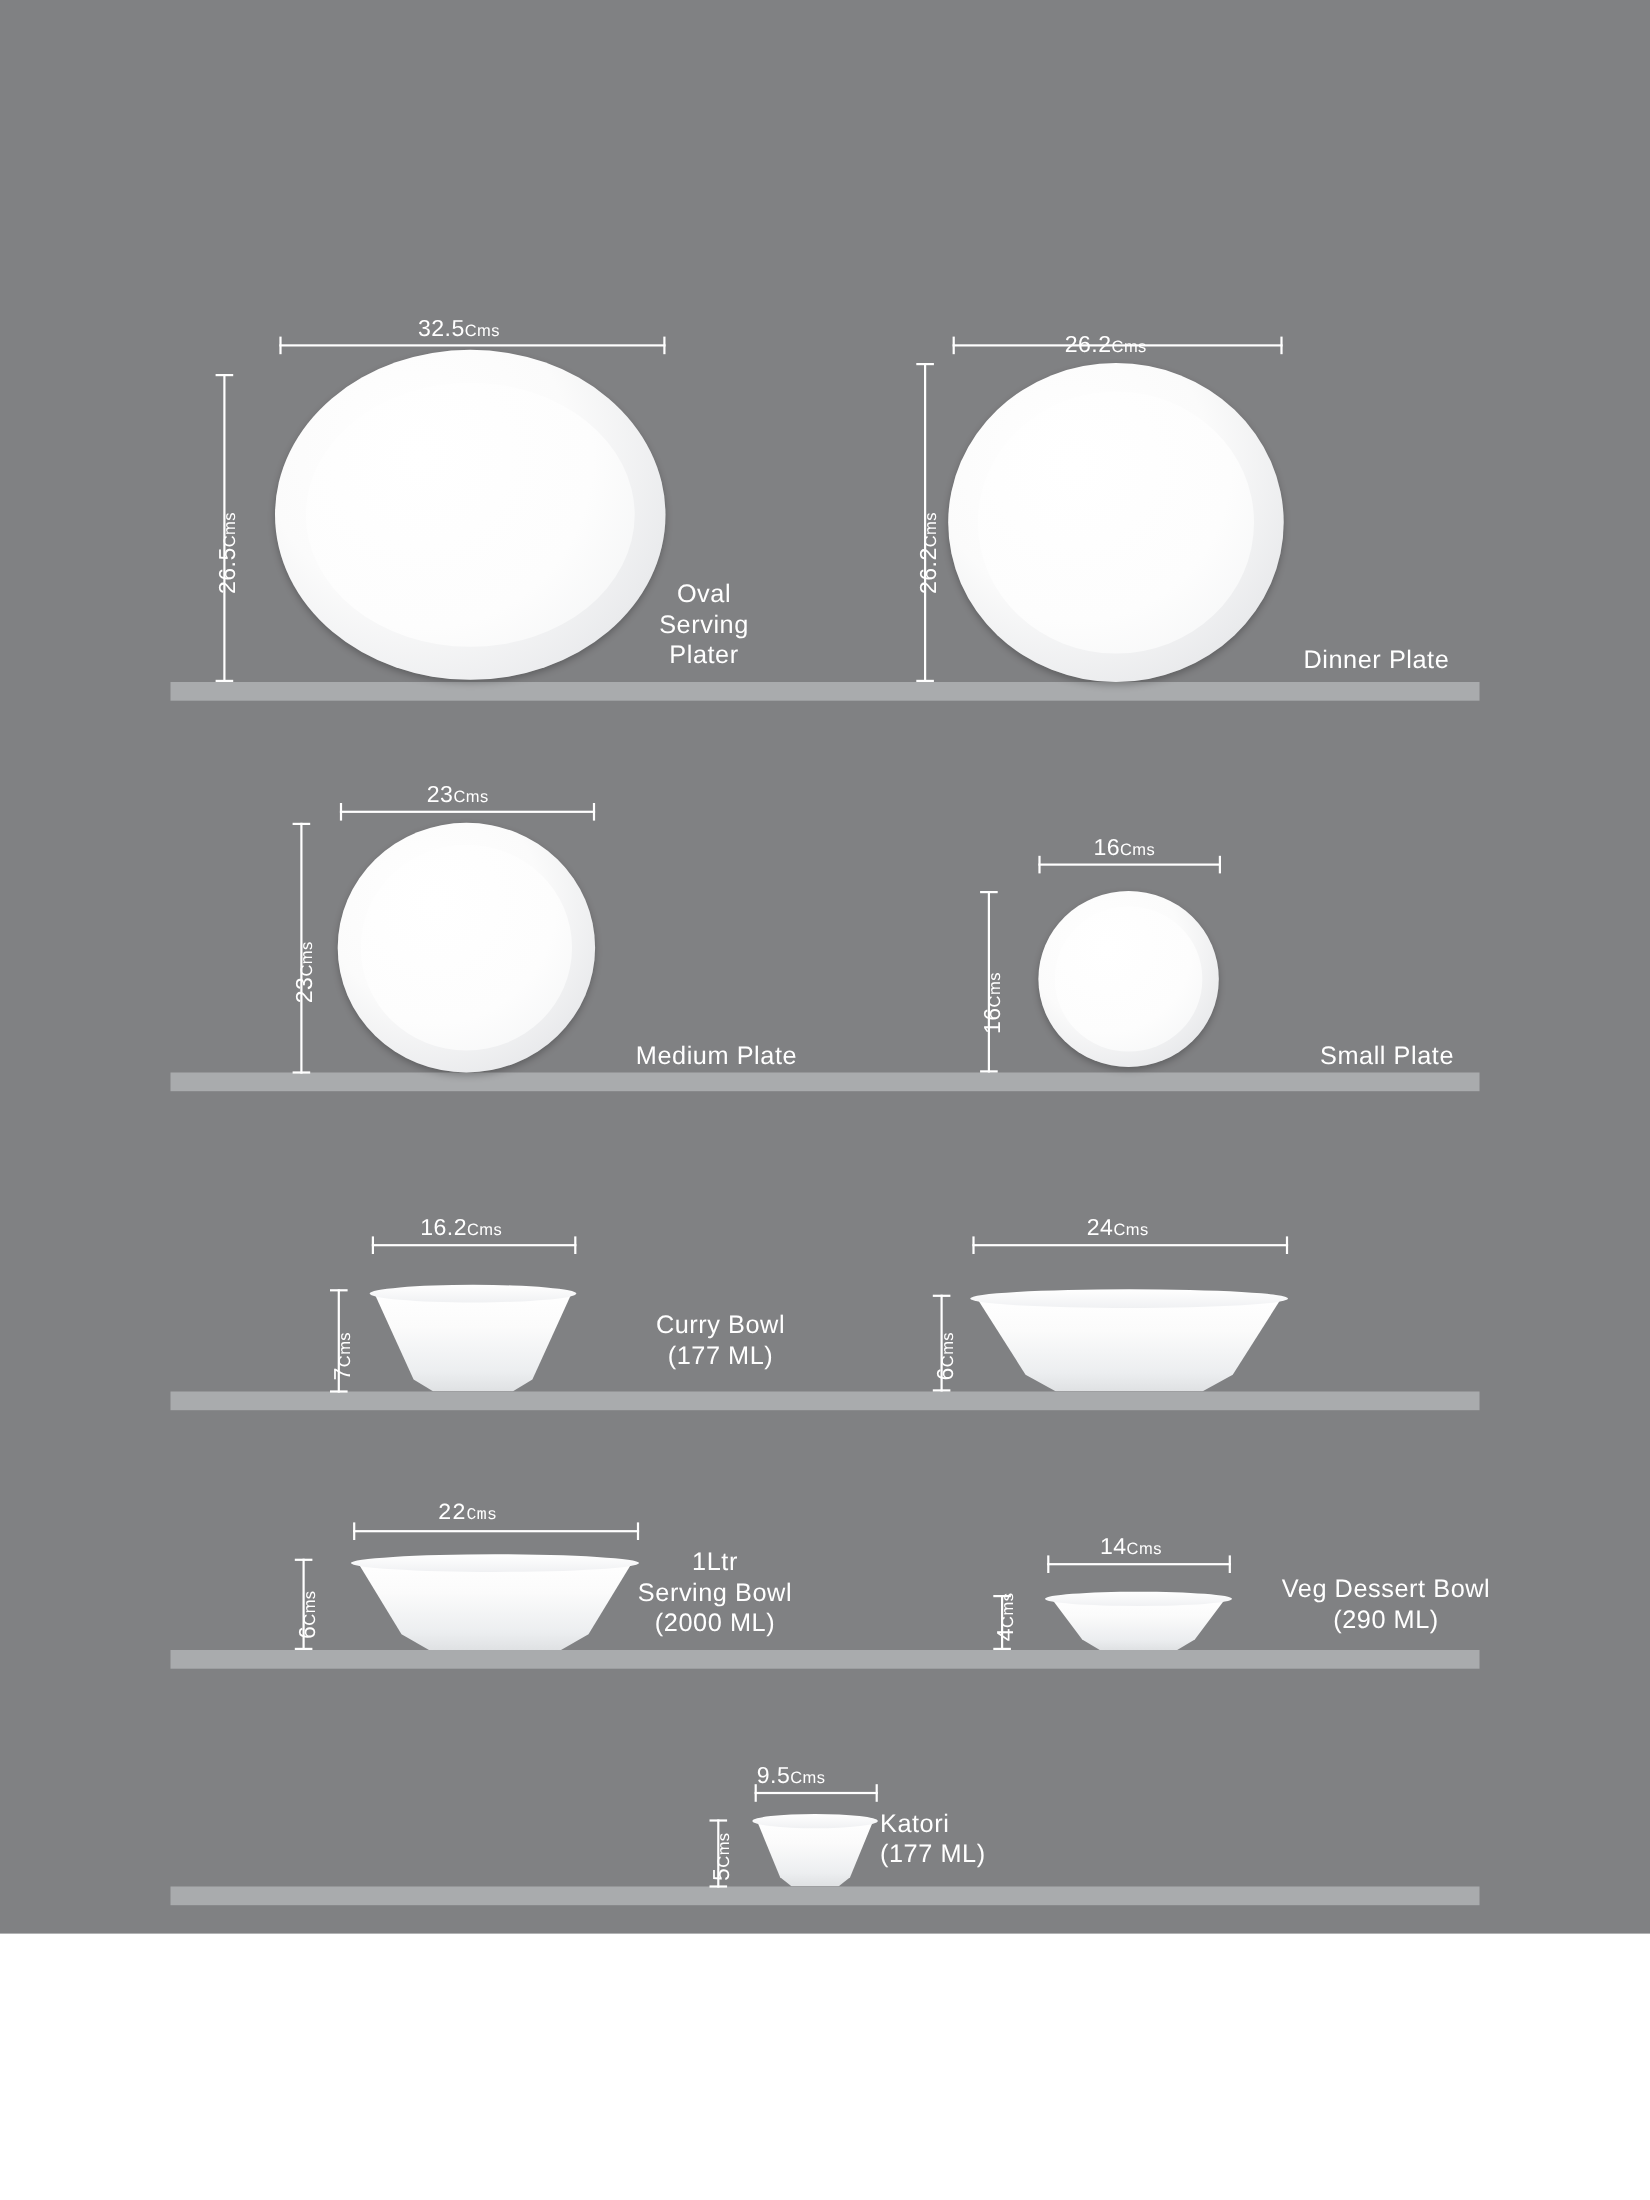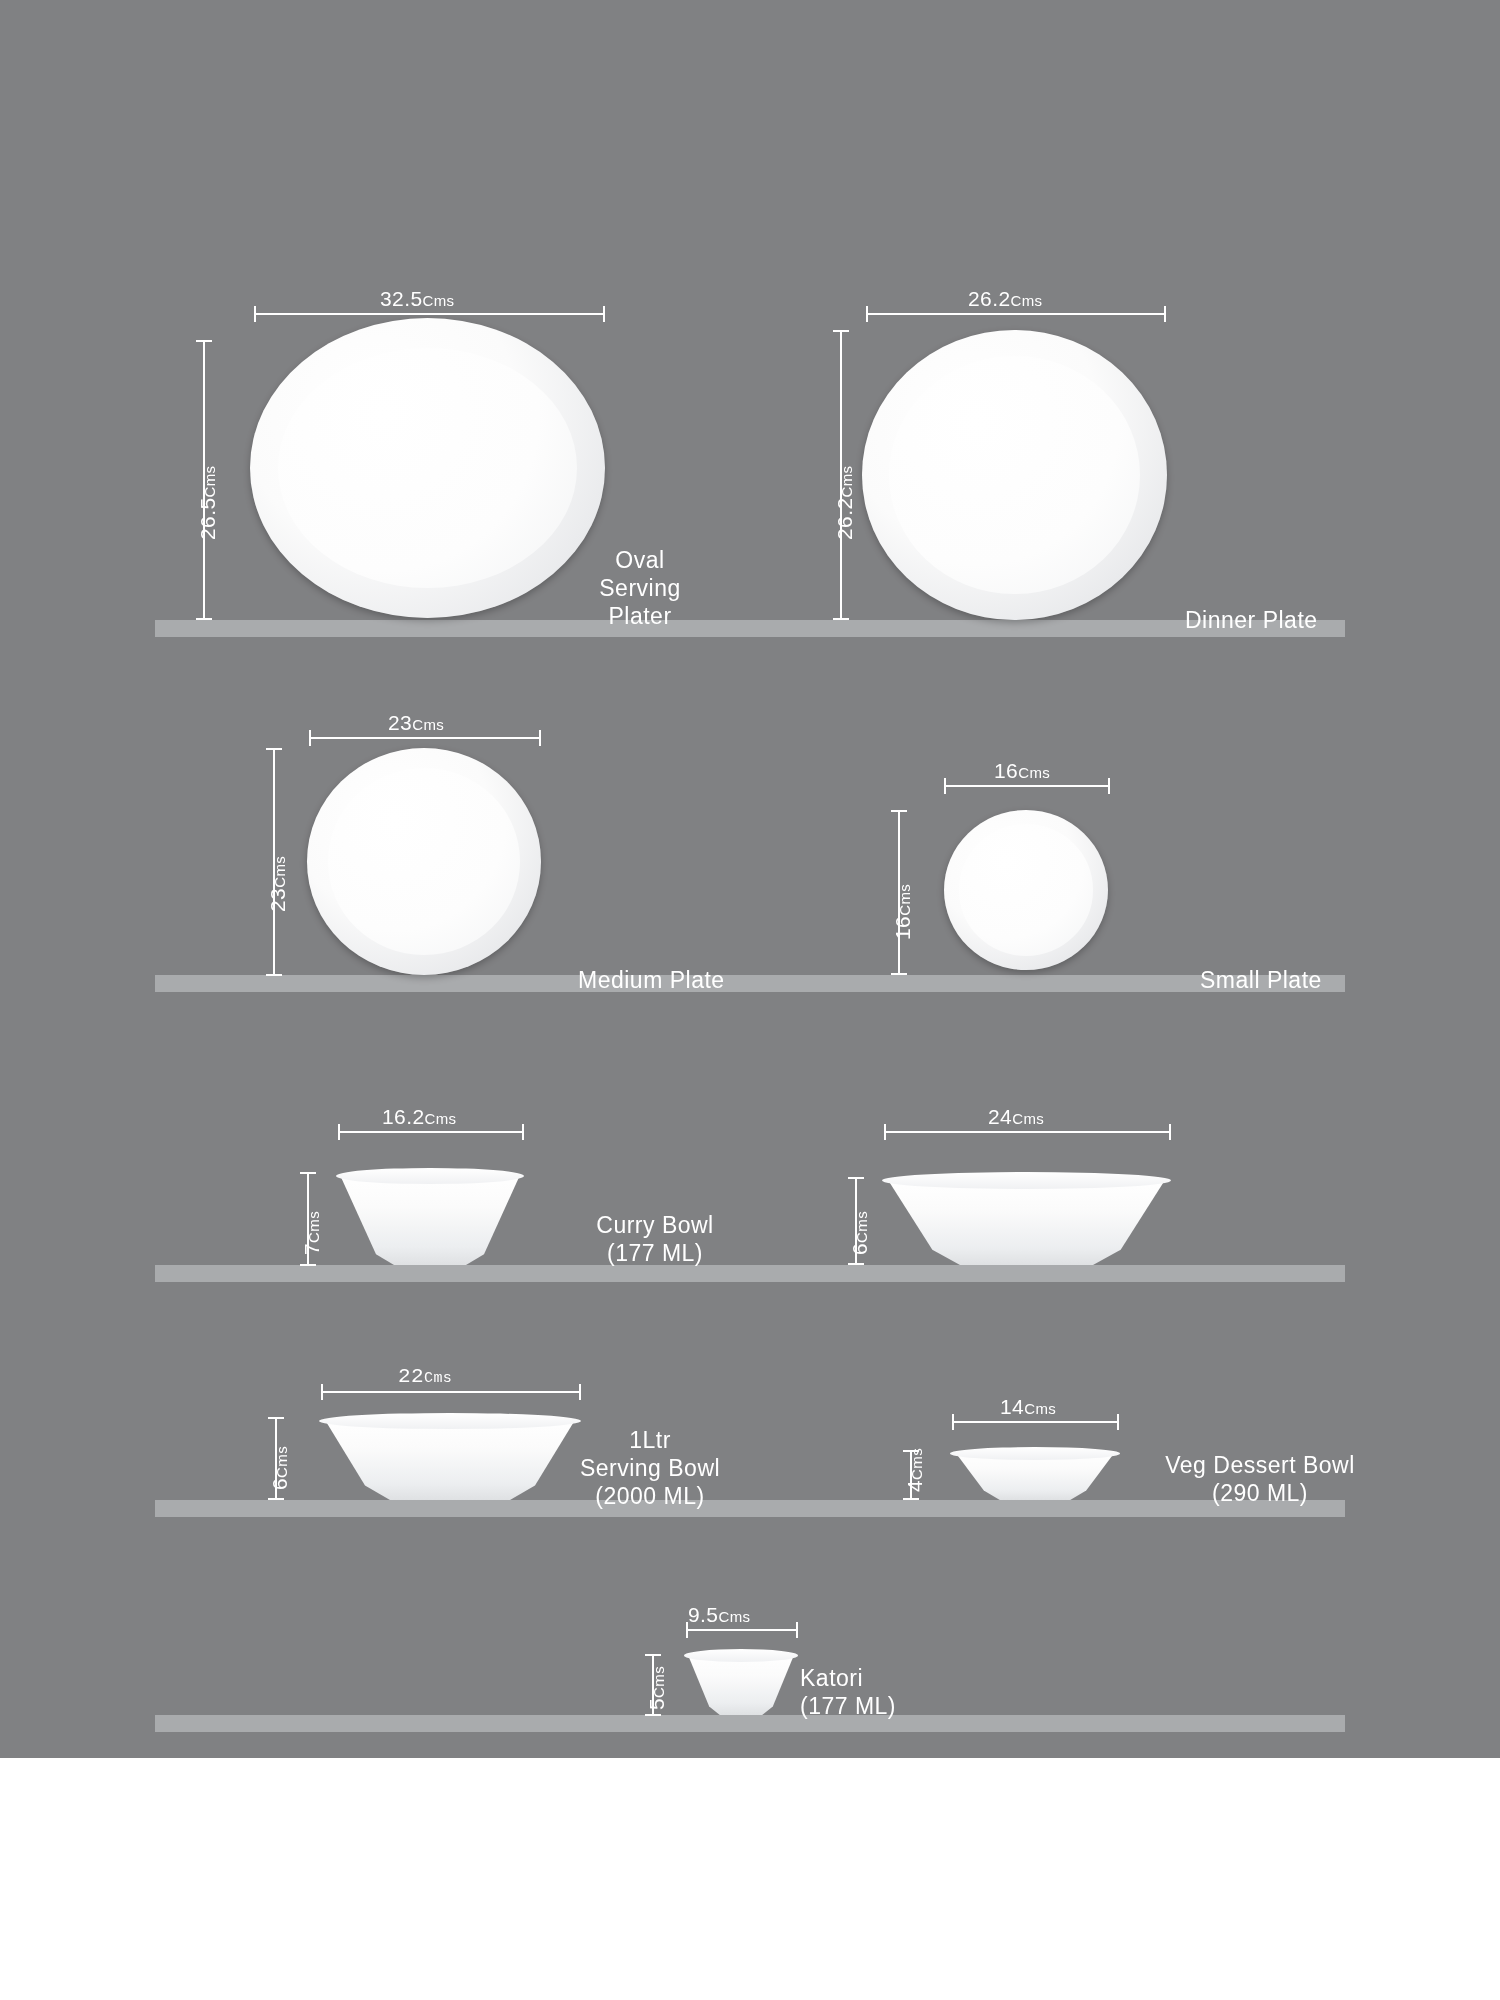--- a/index.html
+++ b/index.html
@@ -121,21 +121,20 @@
     transform: rotate(-90deg);
   }
 
   .name-label {
     position: absolute;
     font-size: 23px;
     line-height: 28px;
     letter-spacing: 0.5px;
     white-space: nowrap;
     color: #ffffff;
-    margin-top: 21px;
   }
   .name-label.center { text-align: center; }
 </style>
 </head>
 <body>
 
 <div id="stage">
 
   <div class="shelf" style="top:620px;"></div>
 
@@ -153,21 +152,21 @@
 
   <div class="name-label center" style="left:560px; top:525px; width:160px; text-align:center;">
     <div>Oval</div>
     <div>Serving</div>
     <div>Plater</div>
   </div>
 
   <div class="ware plate-round" style="left:862px; top:330px; width:305px; height:290px;"></div>
 
   <div class="dim-h" style="left:866px; top:313px; width:300px;"></div>
-  <div class="dim-label" style="left:968px; top:287px;">
+  <div class="dim-label" style="left:968px; top:302px;">
     <span>26.2</span><span class="sc">Cms</span>
   </div>
 
   <div class="dim-v" style="left:840px; top:330px; height:290px;"></div>
   <div class="dim-label vert" style="left:833px; top:540px;">
     <span>26.2</span><span class="sc">Cms</span>
   </div>
 
   <div class="name-label" style="left:1185px; top:585px;text-align:center;">Dinner Plate</div>
 

